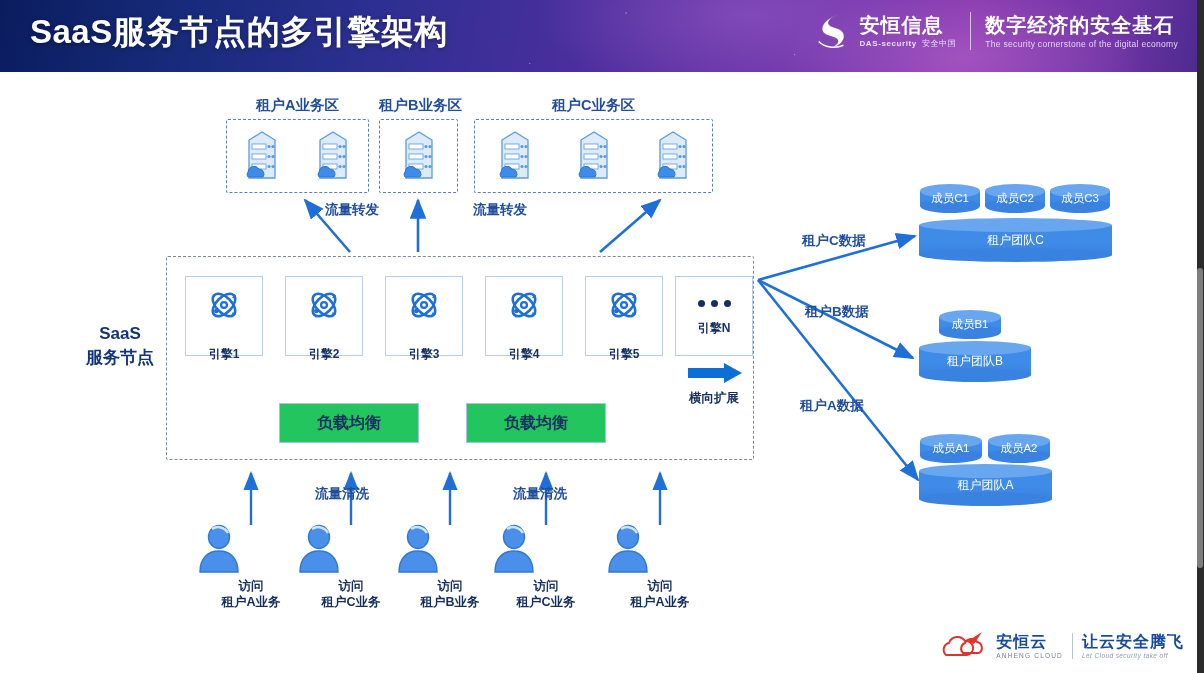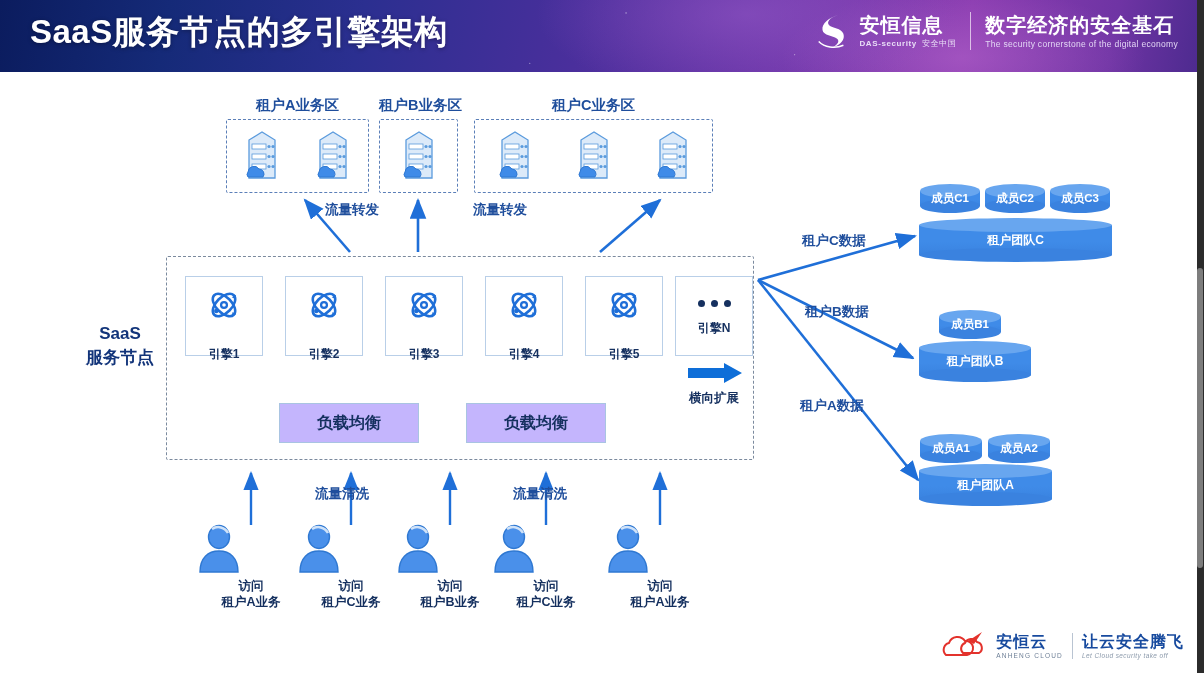--- a/index.html
+++ b/index.html
@@ -80,21 +80,21 @@
   .engine-name { font-size: 12px; font-weight: bold; color: #15305f; margin-top: 22px; }
   .dots { display: flex; gap: 6px; margin-top: 14px; }
   .dots i { width: 7px; height: 7px; border-radius: 50%; background: #15305f; display: block; }
   .scale-label {
     position: absolute; left: 672px; top: 390px; width: 84px; text-align: center;
     font-size: 12.5px; font-weight: bold; color: #15305f;
   }
   .scale-arrow { position: absolute; left: 686px; top: 362px; }
   .lb {
     position: absolute; top: 403px; width: 140px; height: 40px;
-    border: 1px solid #a9c4e2; background: #c4b5fd;
+    border: 1px solid #a9c4e2; background: #22c55e;
     display: flex; align-items: center; justify-content: center;
     font-size: 16px; font-weight: bold; color: #15305f;
   }
   .lb-a { left: 279px; }
   .lb-b { left: 466px; }
 
   
   .flow-label {
     position: absolute; font-size: 13.5px; font-weight: bold; color: #1f4e9c; white-space: nowrap;
   }
@@ -108,21 +108,21 @@
   .cyl .top {
     position: absolute; left: 0; right: 0; top: 0; height: 14px;
     border-radius: 50%; background: #68a6ef;
   }
   .cyl .bottom {
     position: absolute; left: 0; right: 0; bottom: 0; height: 14px;
     border-radius: 50%; background: #3a82df;
   }
   .cyl .txt {
     position: absolute; inset: 0; display: flex; align-items: center; justify-content: center;
-    color: #fff; font-weight: bold; z-index: 3;
+    color: #fff; font-weight: normal; z-index: 3;
   }
   .cyl.big .txt { font-size: 12px; }
   .cyl.small .txt { font-size: 11.5px; }
 
   
   .user { position: absolute; width: 110px; text-align: center; }
   .user-label { font-size: 12.5px; font-weight: bold; color: #15305f; line-height: 16px; margin-top: 4px; }
 
   
   .footer { position: absolute; right: 20px; bottom: 12px; display: flex; align-items: center; gap: 9px; }

